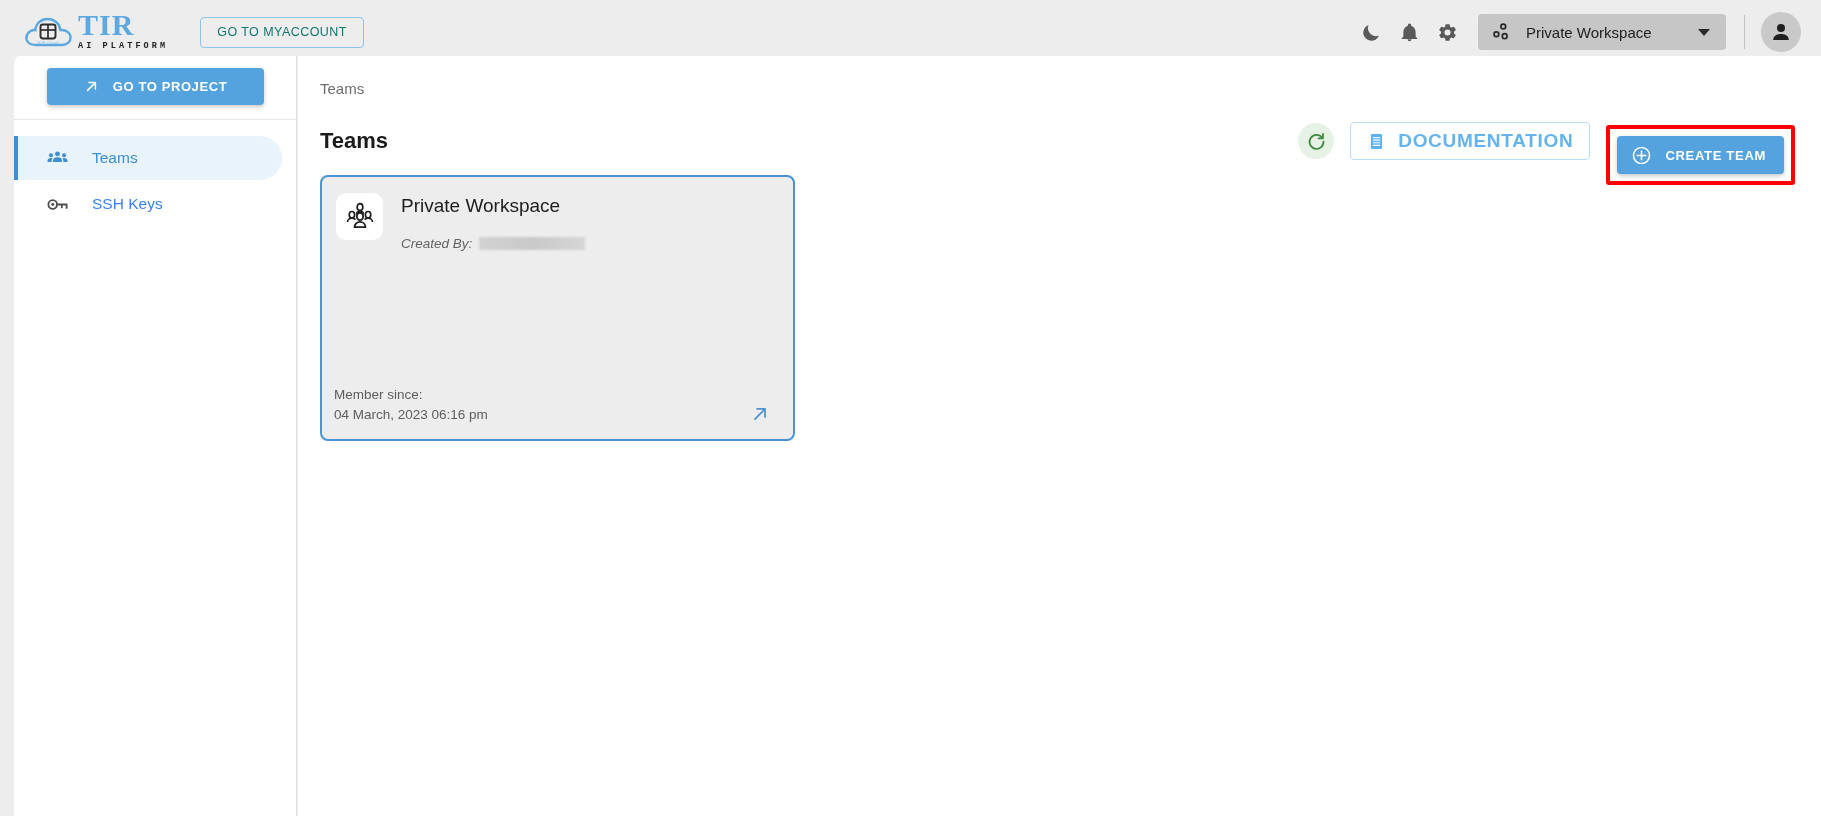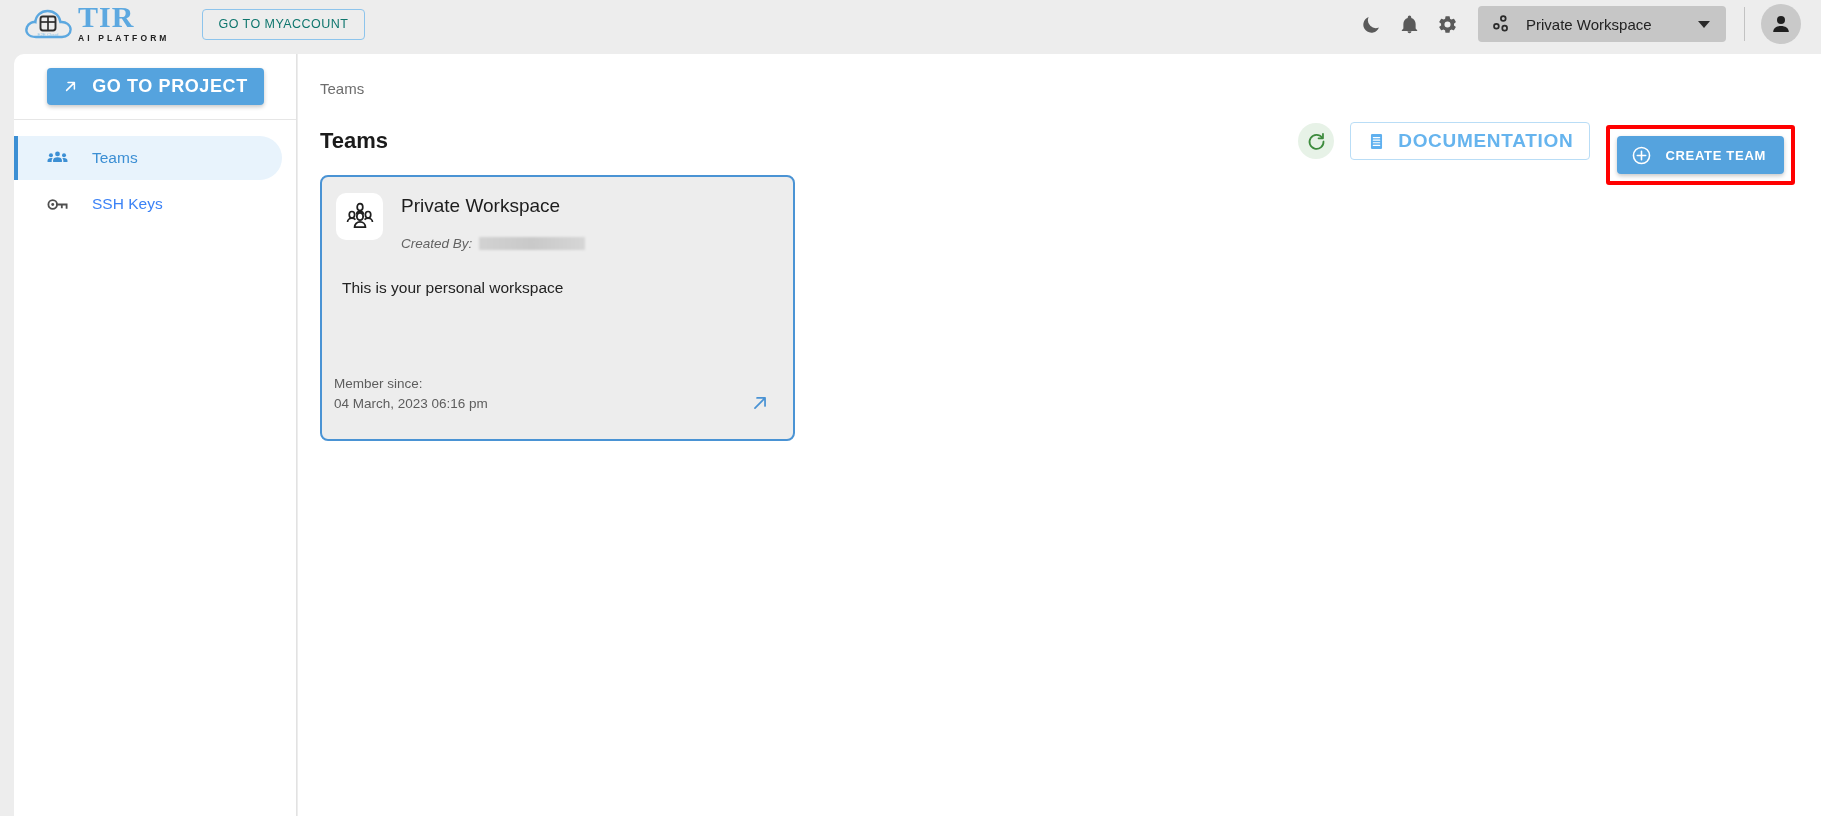--- a/index.html
+++ b/index.html
@@ -15,21 +15,21 @@
   #root {
     position: relative;
     width: 1821px;
     height: 816px;
     background: #ededed;
   }
 
   
   .topbar {
     position: absolute;
-    left: 0; top: 0;
+    left: 0; top: 8px;
     width: 1821px;
     height: 48px;
     background: #ededed;
     display: flex;
     align-items: center;
     z-index: 20;
   }
 
   .logo-wrap {
     display: flex;
@@ -51,20 +51,21 @@
     line-height: 26px;
     letter-spacing: 1px;
   }
   .logo-sub {
     font-size: 8.5px;
     font-weight: bold;
     color: #222;
     letter-spacing: 3.1px;
     line-height: 12px;
     margin-top: 2px;
+    font-family: Liberation Mono, monospace;
   }
 
   .btn-myaccount {
     margin-left: 32px;
     height: 31px;
     padding: 0 16px;
     border: 1px solid #8dc4ec;
     border-radius: 4px;
     background: transparent;
     color: #0f766e;
@@ -156,21 +157,21 @@
     justify-content: center;
     border-bottom: 1px solid #e6e6e6;
   }
   .btn-goproject {
     width: 217px;
     height: 37px;
     background: #55a3de;
     color: #fff;
     border: none;
     border-radius: 4px;
-    font-size: 18px;
+    font-size: 13px;
     font-weight: 600;
     letter-spacing: 0.6px;
     display: flex;
     align-items: center;
     justify-content: center;
     gap: 13px;
     cursor: pointer;
     box-shadow: 0 2px 4px rgba(0,0,0,.22);
     font-family: "Liberation Sans", sans-serif;
   }
@@ -336,21 +337,21 @@
     border-radius: 1px;
     filter: blur(1.1px);
   }
   .card-desc {
     margin: 28px 0 0 20px;
     font-size: 15.5px;
     color: #232323;
   }
   .card-foot {
     margin-top: auto;
-    padding: 0 0 25px 12px;
+    padding: 0 0 14px 12px;
     display: flex;
     align-items: flex-end;
   }
   .member-since {
     font-size: 13.5px;
     color: #5d5d5d;
     line-height: 20px;
   }
   .card-arrow {
     margin-left: auto;
@@ -527,21 +528,20 @@
           </div>
           <div class="card-head-text">
             <div class="card-title">Private Workspace</div>
             <div class="card-createdby">
               <span>Created By:</span>
               <span class="redacted"></span>
             </div>
           </div>
         </div>
 
-        <div class="card-desc">This is your personal workspace</div>
 
         <div class="card-foot">
           <div class="member-since">
             <div>Member since:</div>
             <div>04 March, 2023 06:16 pm</div>
           </div>
           <div class="card-arrow">
             <svg width="22" height="22" viewBox="0 0 24 24">
               <path d="M6.5 17.5 17.5 6.5M8.8 6.5h8.7v8.7" fill="none" stroke="#4a93d4" stroke-width="1.9" stroke-linecap="round" stroke-linejoin="round"></path>
             </svg>

